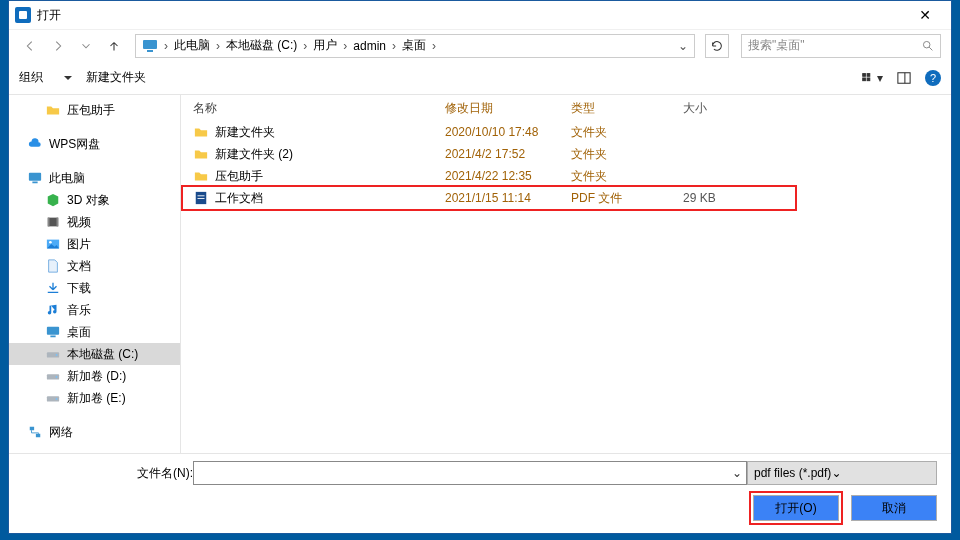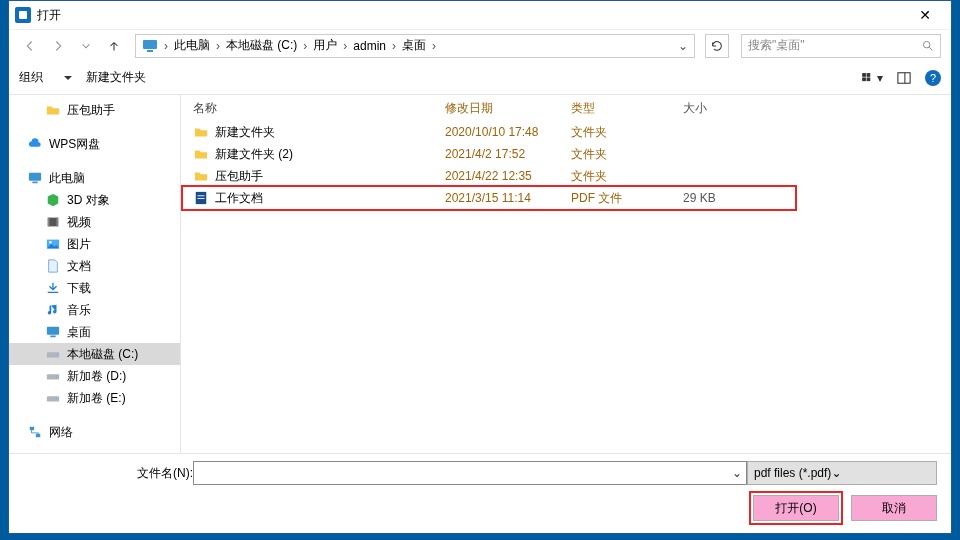--- a/index.html
+++ b/index.html
@@ -52,21 +52,21 @@
   .row .ficon{width:16px;height:16px;display:flex;align-items:center;justify-content:center;flex-shrink:0}
   .row .ficon svg{width:14px;height:14px}
   .bighl{ position:absolute; border:2px solid #e22; pointer-events:none;}
   .footer { height: 80px; border-top: 1px solid #e5e5e5; display:flex; flex-direction:column; justify-content:flex-end; padding:8px 14px 12px; gap:10px;}
   .fnrow { display:flex; align-items:center; }
   .fnlabel{ width:170px; text-align:right; }
   .fninput { flex:1; height:24px; border:1px solid #888; padding:0 4px; display:flex; align-items:center;}
   .fninput .dd{margin-left:auto;color:#333}
   .ftype { width:190px; height:24px; border:1px solid #adadad; background:#e1e1e1; display:flex;align-items:center;padding:0 6px;}
   .btnrow { display:flex; justify-content:flex-end; gap:12px; }
-  .btn { width:86px; height:26px; border:1px solid #adadad; background:#f9a8d4; display:flex;align-items:center;justify-content:center;}
+  .btn { width:86px; height:26px; border:1px solid #adadad; background:#3b82f6; display:flex;align-items:center;justify-content:center;}
   .col-date,.row .col-date,.col-type,.row .col-type{color:#a16207}
   .col-size,.row .col-size{text-align:left;color:#555}
 </style>
 </head>
 <body>
 
 <div class="window">
   <div class="titlebar">
     <span class="appicon">
         <svg viewBox="0 0 10 10">
@@ -344,21 +344,21 @@
             <div class="col-name">
               <span class="ficon">
                 <svg viewBox="0 0 16 16">
                   <rect x="2" y="1" width="12" height="14" fill="#1a4b8c"></rect>
                   <rect x="4" y="5" width="8" height="1" fill="#fff"></rect>
                   <rect x="4" y="8" width="8" height="1" fill="#fff"></rect>
                 </svg>
               </span>
               <span>工作文档</span>
             </div>
-            <div class="col-date">2021/3/15 11:14</div>
+            <div class="col-date">2021/1/15 11:14</div>
             <div class="col-type">PDF 文件</div>
             <div class="col-size">29 KB</div>
           </div>
         <div class="bighl" style="left:0;top:64px;width:616px;height:26px"></div>
       </div>
     </div>
   </div>
 
   <div class="footer">
     <div class="fnrow">

